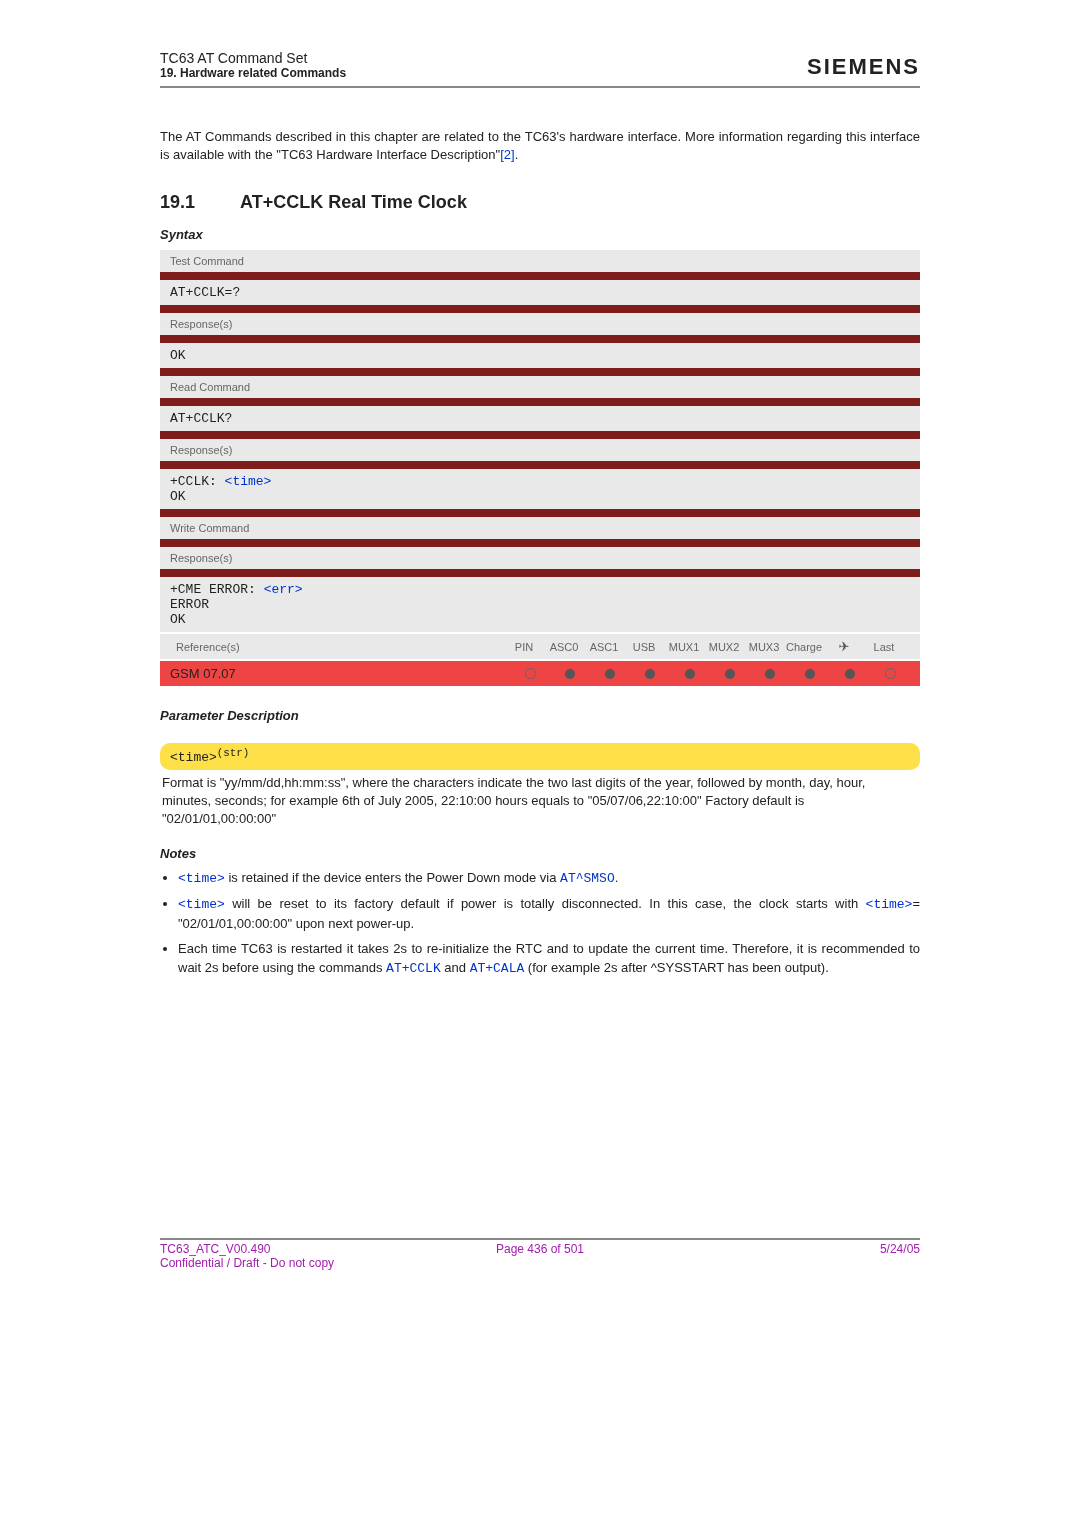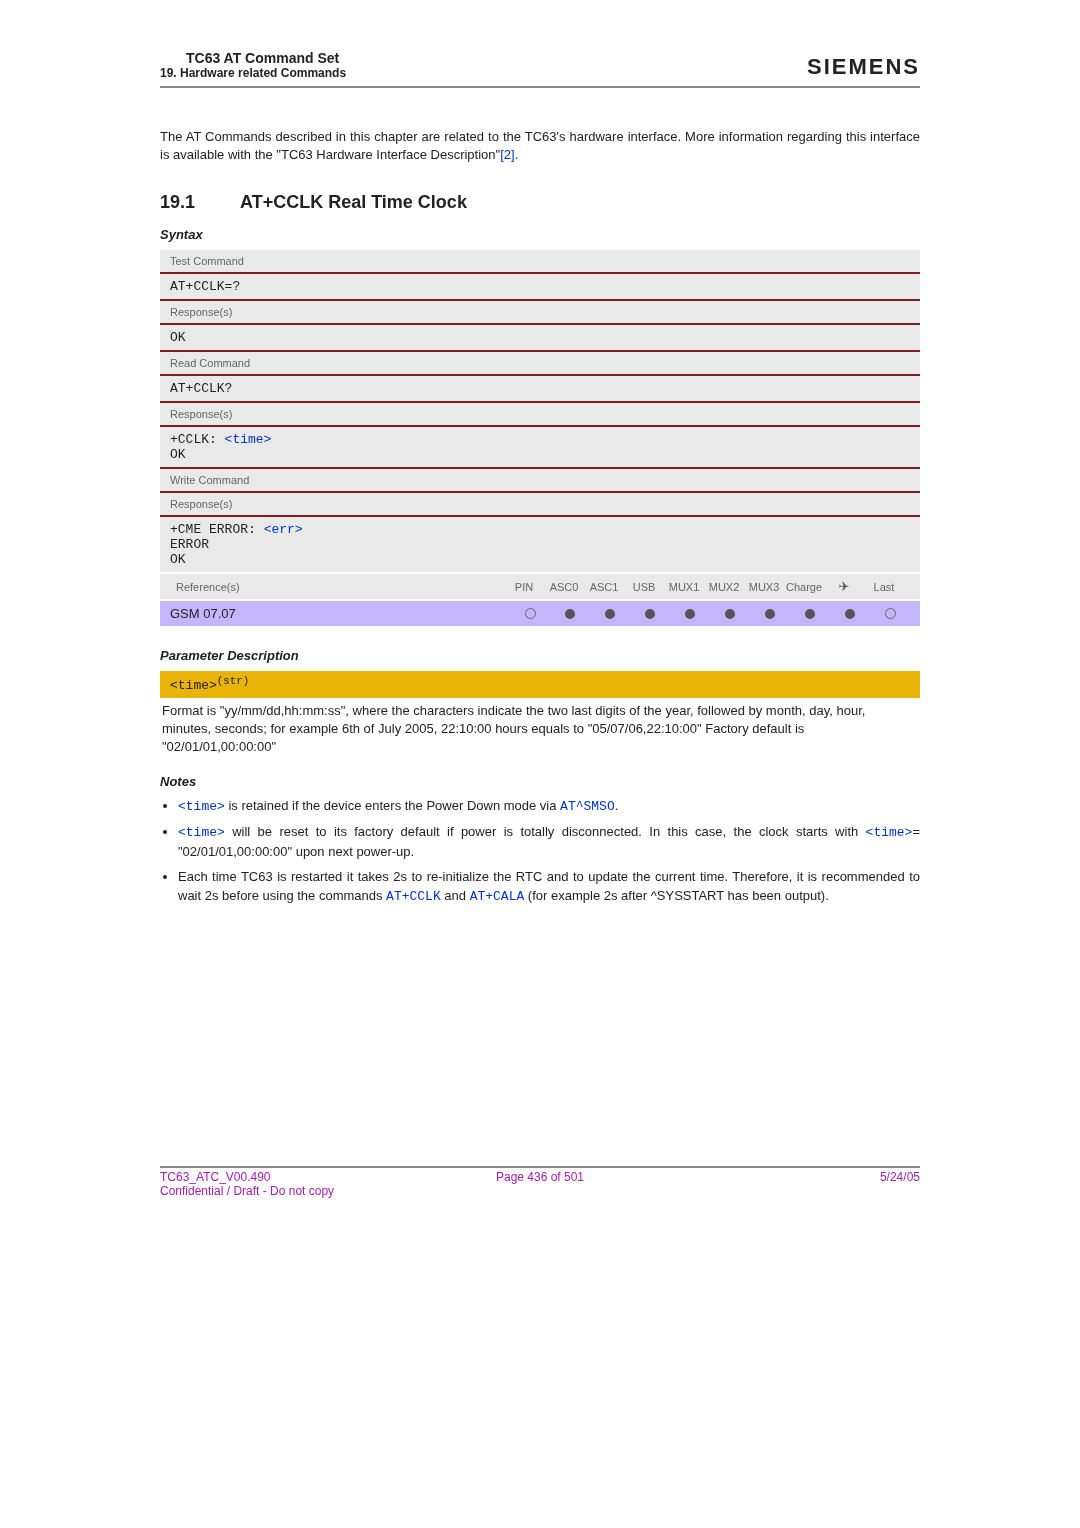--- a/index.html
+++ b/index.html
@@ -15,22 +15,21 @@
     box-sizing: border-box;
   }
   .header-bar {
     display: flex;
     justify-content: space-between;
     align-items: flex-end;
     margin-bottom: 6px;
   }
   .header-title {
     font-size: 14px;
-    font-weight: bold;
-    margin-left: 26px;
+    font-weight: normal;
   }
   .header-sub {
     font-size: 12px;
     font-weight: bold;
   }
   .logo {
     font-size: 22px;
     font-weight: 900;
     letter-spacing: 2px;
     font-family: Arial, sans-serif;
@@ -67,21 +66,21 @@
     font-weight: bold;
     font-style: italic;
     font-size: 13px;
     margin: 8px 0 8px;
   }
   .box {
     background: #e9e9e9;
     font-size: 13px;
   }
   .box-row {
-    border-top: 2px solid #7f1d1d;
+    border-top: 8px solid #7f1d1d;
     padding: 5px 10px;
   }
   .box-row.first { border-top: none; }
   .label { color: #666; font-size: 11px; }
   .mono { font-family: "Courier New", monospace; font-size: 13px; }
   .mono a { color: #0033cc; text-decoration: none; }
   .ref-row {
     display: flex;
     justify-content: space-between;
     border-top: 2px solid #fff;
@@ -90,45 +89,46 @@
     color: #666;
     align-items: center;
   }
   .dots-row {
     display: flex;
     justify-content: space-between;
     border-top: 2px solid #fff;
     padding: 5px 10px;
     font-size: 13px;
     align-items: center;
-    background: #c4b5fd;
+    background: #ef4444;
   }
   .dot-labels, .dots {
     display: grid;
     grid-template-columns: repeat(10, 40px);
     text-align: center;
     align-items: center;
   }
   .dot {
     width: 10px; height: 10px;
     background: #555; border-radius: 50%;
     margin: auto;
   }
   .dot.open {
     background: transparent;
     border: 1.5px solid #666;
     width: 9px; height: 9px;
   }
   .plane { font-size: 13px; color: #555; }
   .param-box {
-    background: #eab308;
+    background: #fde047;
     padding: 4px 10px;
     font-family: "Courier New", monospace;
     font-size: 13px;
-    margin-top: 8px;
+    margin-top: 20px;
+    border-radius: 10px;
   }
   .param-desc {
     font-size: 13px;
     padding: 4px 2px 10px;
     line-height: 1.4;
   }
   ul.notes {
     font-size: 13px;
     padding-left: 18px;
     line-height: 1.45;

